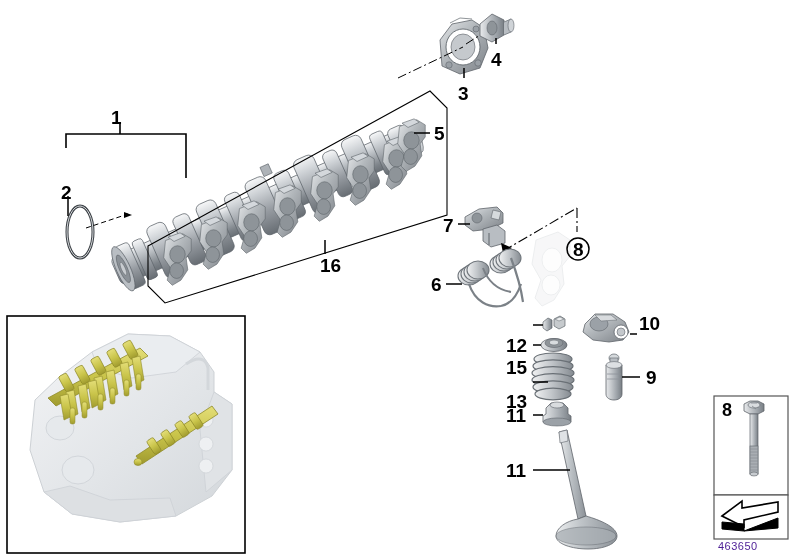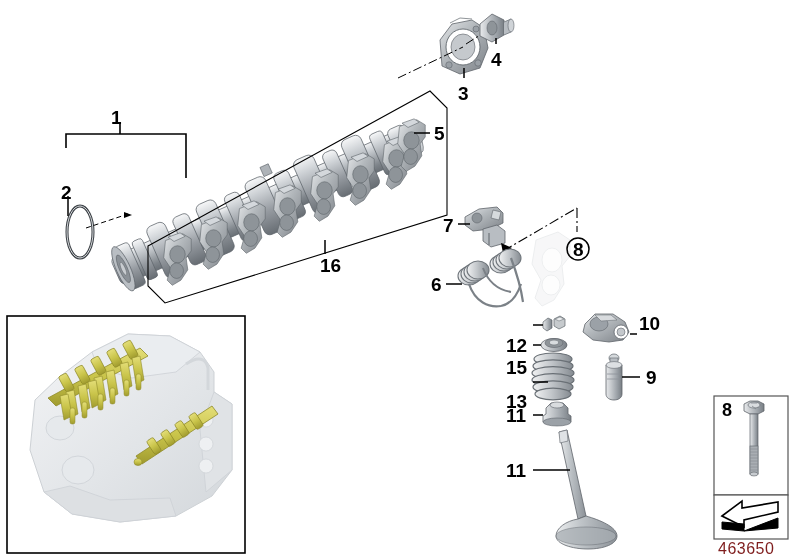--- a/index.html
+++ b/index.html
@@ -2,21 +2,21 @@
 <html><head>
 <meta charset="utf-8">
 <style>
   html,body{margin:0;padding:0;background:#ffffff;}
   body{width:800px;height:560px;position:relative;overflow:hidden;
        font-family:"Liberation Sans", sans-serif;color:#000;}
   #stage{position:absolute;left:0;top:0;width:800px;height:560px;}
   svg.layer{position:absolute;left:0;top:0;width:800px;height:560px;}
   .lbl{position:absolute;font-weight:bold;font-size:19px;line-height:19px;
        color:#000;white-space:nowrap;user-select:none;}
-  .partno{position:absolute;font-size:16px;letter-spacing:.5px;color:#7f1d1d;}
+  .partno{position:absolute;font-size:11px;letter-spacing:.5px;color:#4c1d95;}
   .boxnum{position:absolute;font-weight:bold;font-size:18px;}
 </style>
 </head>
 <body>
 
 <div id="stage">
 
 <svg class="layer" viewBox="0 0 800 560">
   <defs>
     <linearGradient id="shaftG" x1="0" y1="0" x2="0" y2="1">

